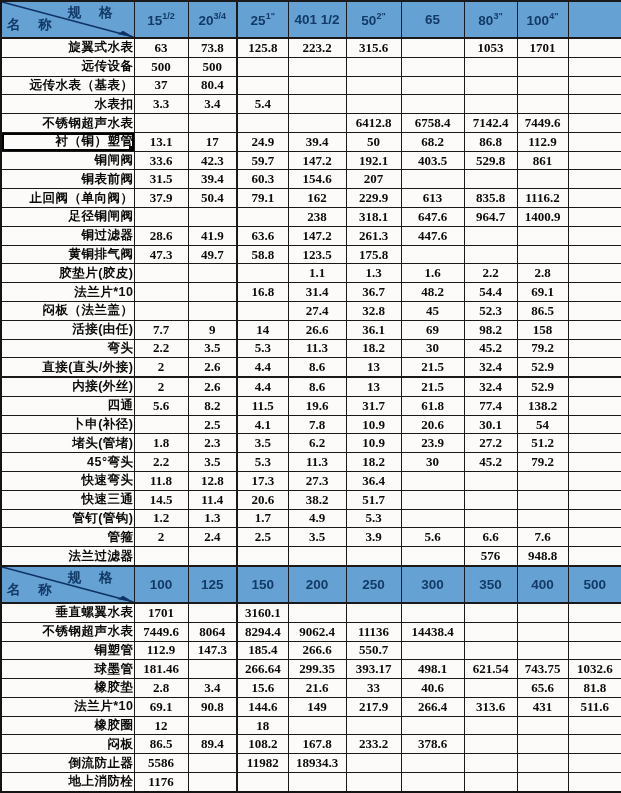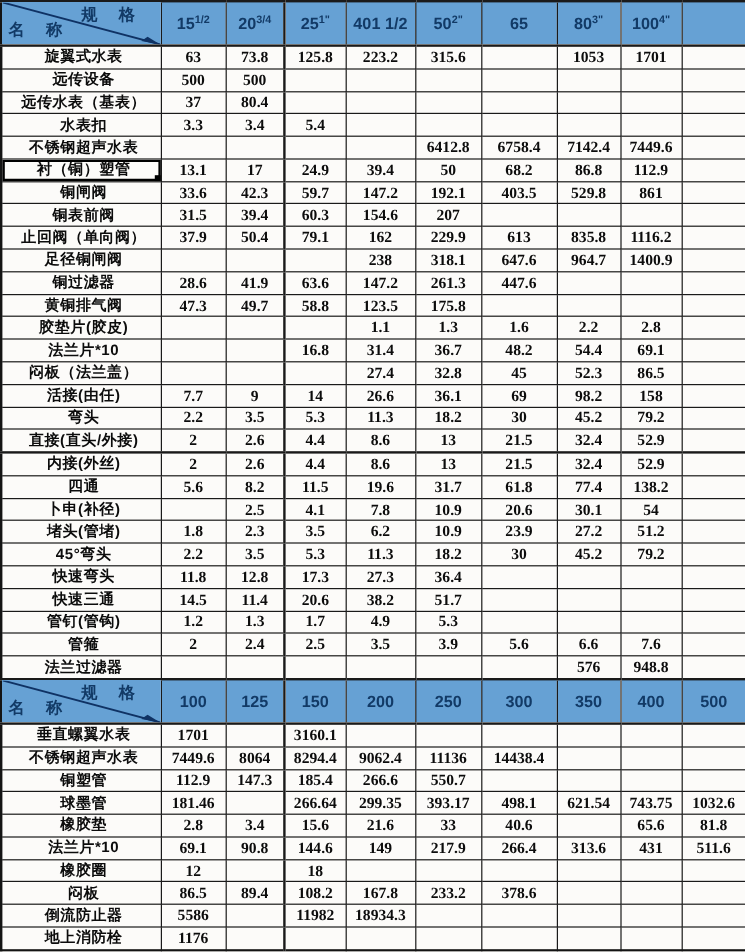--- a/index.html
+++ b/index.html
@@ -22,21 +22,21 @@
     border-top-width:2px; border-bottom-width:2px;
   }
   tr.header-row th sup { font-size:9px; vertical-align:super; letter-spacing:0; }
   th.corner { position:relative; padding:0; }
   th.corner svg.diag { position:absolute; left:0; top:0; width:100%; height:100%; }
   th.corner svg.diag line { stroke:#0f3264; stroke-width:1.6; vector-effect:non-scaling-stroke; }
   th.corner svg.diag polygon { fill:#0f3264; }
   .corner-top    { position:absolute; top:2px;  right:14px; letter-spacing:7px; font-size:13.5px; }
   .corner-bottom { position:absolute; bottom:3px; left:5px; letter-spacing:7px; font-size:13.5px; }
   td.name {
-    text-align:center; padding-left:4px; font-weight:bold; font-size:12.5px;
+    text-align:right; padding-left:4px; font-weight:bold; font-size:12.5px;
     color:#0c0c0c; letter-spacing:0.5px;
   }
   td.val {
     text-align:center; font-family:"Liberation Serif", serif; font-weight:bold;
     font-size:13px; color:#0c0c0c;
   }
   .thick-left { border-left-width:2.5px !important; }
   tr.thick-bottom td { border-bottom-width:2.5px;margin-top:32px; }
   td.selected { box-shadow: inset 0 0 0 2px #000; position:relative; }
   td.selected::after {

